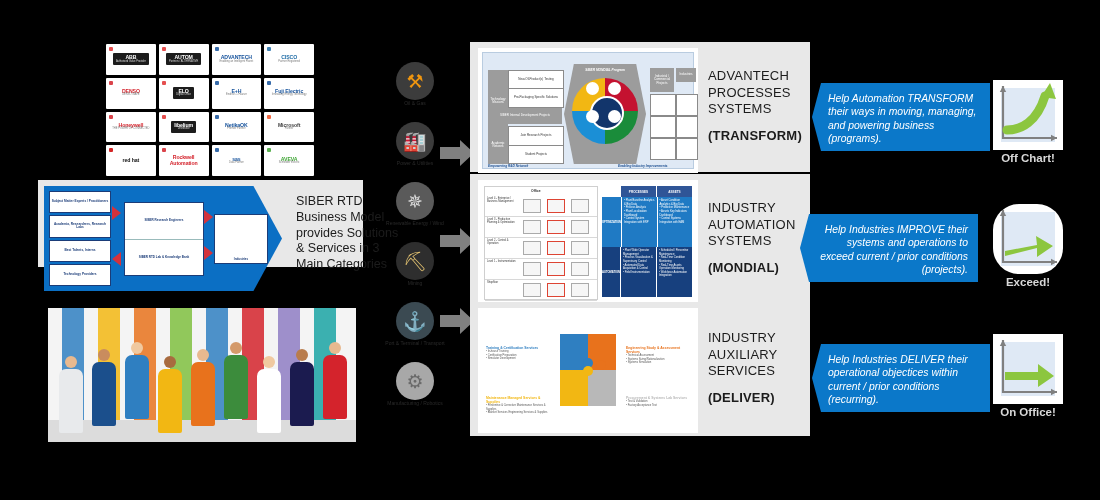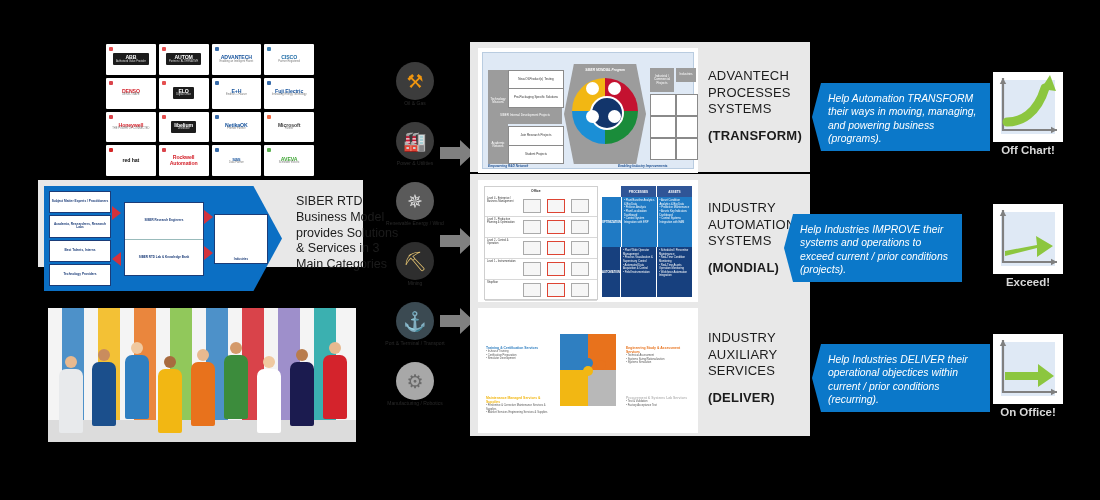--- a/index.html
+++ b/index.html
@@ -312,21 +312,21 @@
     <div class="t1-foot" style="left: 10px; top: 116px;">Empowering R&amp;D Network</div>
     <div class="t1-foot" style="left: 140px; top: 116px;">Enabling Industry Improvements</div>
   </div>
 <div class="cat-title" style="left:708px;top:68px;width:100px;">
   <div>ADVANTECH</div>
   <div>PROCESSES</div>
   <div>SYSTEMS</div>
   <div class="cat-sub" style="margin-top:10px;">(TRANSFORM)</div>
 </div>
 <div class="callout" style="left:812px;top:83px;">Help Automation TRANSFORM their ways in moving, managing, and powering business (programs).</div>
-<div class="res-card" style="left:993px;top:72px;text-decoration:underline;">
+<div class="res-card" style="left:993px;top:80px;text-decoration:underline;">
   <div class="res-plot"></div>
   <svg class="abs" width="70" height="70" style="left:0;top:0;">
     <path d="M10 6 V58 H64" stroke="#808080" stroke-width="2.2" fill="none"></path>
     <path d="M10 6 l-3.2 6 h6.4 z" fill="#808080"></path>
     <path d="M64 58 l-6 -3.2 v6.4 z" fill="#808080"></path>
     <path d="M14 50 C 28 50, 44 42, 52 16" stroke="#8cc63f" stroke-width="9" fill="none" stroke-linecap="round"></path>
     <path d="M57 3 l6 16 l-15 -2 z" fill="#8cc63f"></path>
   </svg>
   <div class="res-label">Off Chart!</div>
 </div>
@@ -403,22 +403,22 @@
         </div>
       </div>
     </div>
   </div>
 <div class="cat-title" style="left:708px;top:200px;width:100px;">
   <div>INDUSTRY</div>
   <div>AUTOMATION</div>
   <div>SYSTEMS</div>
   <div class="cat-sub" style="margin-top:10px;">(MONDIAL)</div>
 </div>
-<div class="callout" style="left:784px;top:214px;">Help Industries IMPROVE their systems and operations to exceed current  / prior conditions (projects).</div>
-<div class="res-card" style="left:993px;top:204px;">
+<div class="callout" style="left:800px;top:214px;text-align:right;">Help Industries IMPROVE their systems and operations to exceed current  / prior conditions (projects).</div>
+<div class="res-card" style="left:993px;top:204px;border-radius:26px;">
   <div class="res-plot"></div>
   <svg class="abs" width="70" height="70" style="left:0;top:0;">
     <path d="M10 6 V58 H64" stroke="#808080" stroke-width="2.2" fill="none"></path>
     <path d="M10 6 l-3.2 6 h6.4 z" fill="#808080"></path>
     <path d="M64 58 l-6 -3.2 v6.4 z" fill="#808080"></path>
     <path d="M12 47 L44 41 L43 32 L60 42 L44 53 L44 44 L12 52 Z" fill="#8cc63f"></path>
   </svg>
   <div class="res-label">Exceed!</div>
 </div>
 

